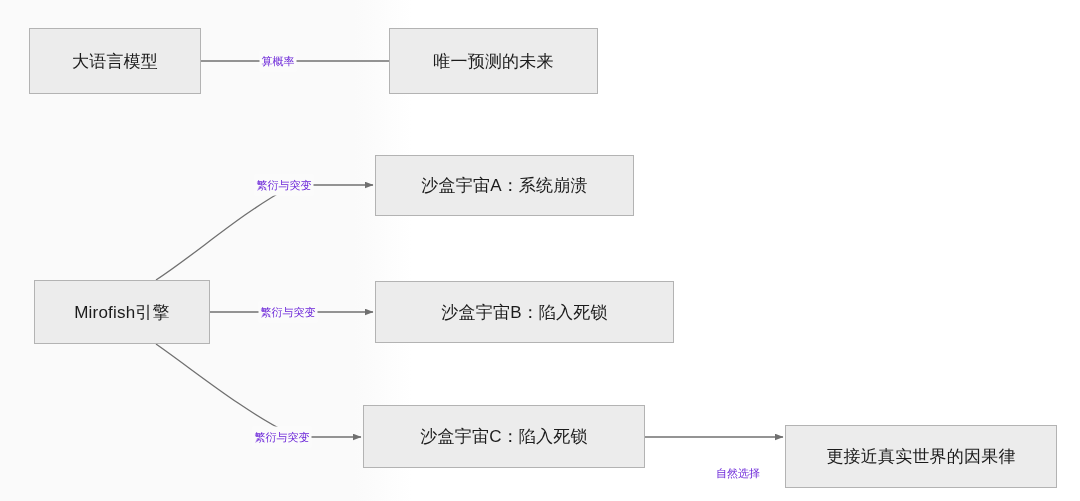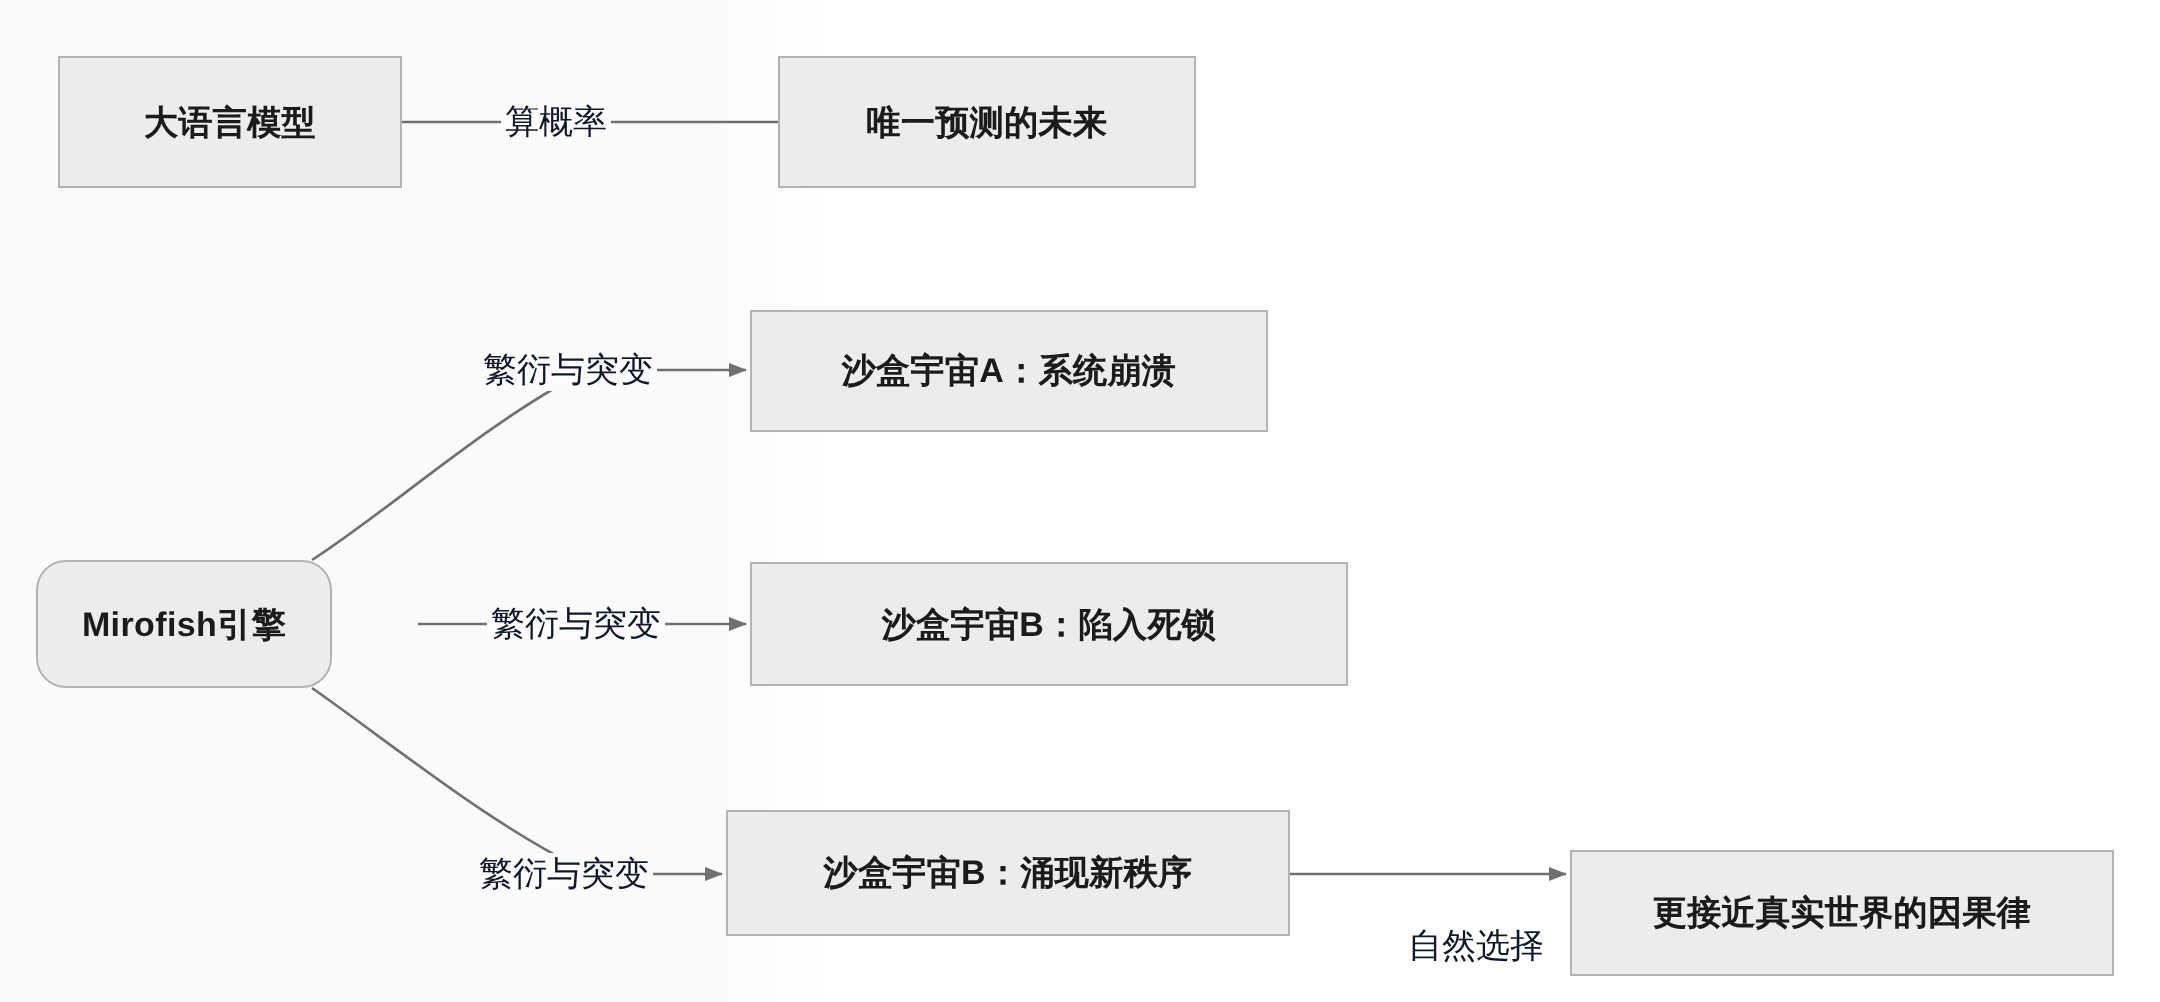--- a/index.html
+++ b/index.html
@@ -36,28 +36,27 @@
     box-sizing: border-box;
     background: #ececec;
     border: 1px solid #b3b3b3;
     display: flex;
     align-items: center;
     justify-content: center;
     color: #1b1b1b;
     font-size: 17px;
     letter-spacing: 0.2px;
     white-space: nowrap;
-    font-weight: bold;
   }
   .edge-label {
     position: absolute;
     box-sizing: border-box;
     background: #ffffff;
-    color: #0f172a;
-    font-size: 17px;
+    color: #6d28d9;
+    font-size: 11px;
     line-height: 19px;
     padding: 1px 2px;
     white-space: nowrap;
     transform: translate(-50%, -50%);
   }
   .edge-label.on-band {
     background: #fbfbfb;
   }
 </style>
 </head>
@@ -102,30 +101,30 @@
   </div>
 
   <div class="node" style="left:389px; top:28px; width:209px; height:66px;">
     <span>唯一预测的未来</span>
   </div>
 
   <div class="node" style="left:375px; top:155px; width:259px; height:61px;text-align:center;">
     <span>沙盒宇宙A：系统崩溃</span>
   </div>
 
-  <div class="node" style="left:18px; top:280px; width:148px; height:64px;border-radius:15px;">
+  <div class="node" style="left:34px; top:280px; width:176px; height:64px;">
     <span>Mirofish引擎</span>
   </div>
 
   <div class="node" style="left:375px; top:281px; width:299px; height:62px;">
     <span>沙盒宇宙B：陷入死锁</span>
   </div>
 
   <div class="node" style="left:363px; top:405px; width:282px; height:63px;">
-    <span>沙盒宇宙B：涌现新秩序</span>
+    <span>沙盒宇宙C：陷入死锁</span>
   </div>
 
   <div class="node" style="left:785px; top:425px; width:272px; height:63px;">
     <span>更接近真实世界的因果律</span>
   </div>
 
   <div class="edge-label on-band" style="left:278px; top:61px;">算概率</div>
 
   <div class="edge-label on-band" style="left:284px; top:185px;">繁衍与突变</div>
 

